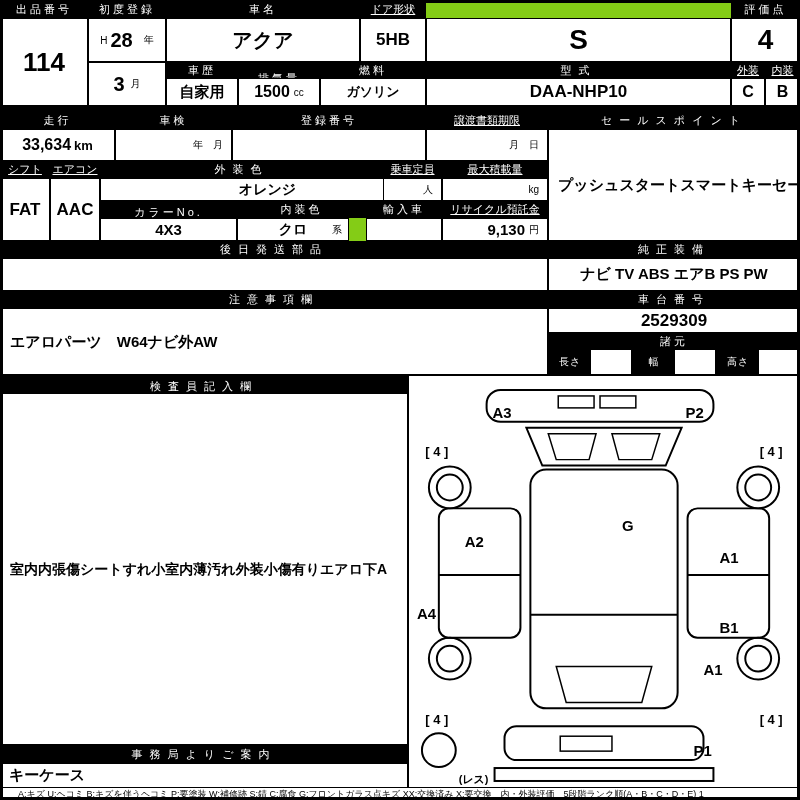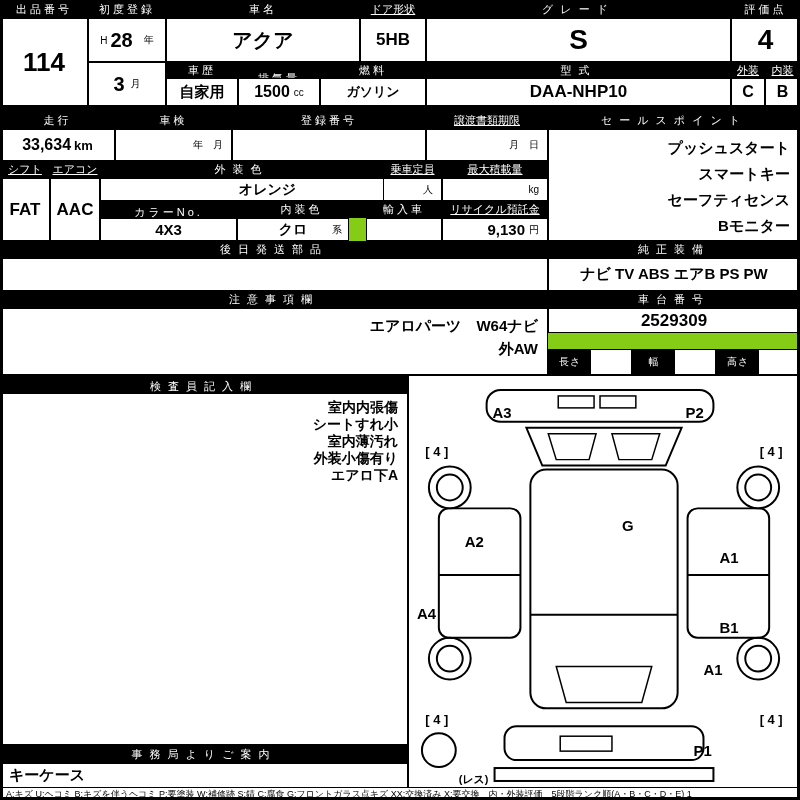--- a/index.html
+++ b/index.html
@@ -12,43 +12,42 @@
   .h.tight { letter-spacing:0;text-decoration:underline; }
   .h.wide { letter-spacing:7px; }
   .v { font-weight:bold; }
   .f28 { font-size:28px; } .f26 { font-size:26px; } .f20 { font-size:20px; }
   .f17 { font-size:17px; } .f16 { font-size:16px; } .f15 { font-size:15px; }
   .f14 { font-size:14px; } .f13 { font-size:13px; }
   .sm { font-size:10px; font-weight:normal; }
   .unit { font-size:10px; font-weight:normal; margin-left:4px; }
   .right { justify-content:flex-end; padding-right:8px; }
   .left { justify-content:flex-start; padding-left:8px; }
-  .col { flex-direction:column; align-items:flex-end; justify-content:flex-start; padding:5px 9px; }
+  .col { flex-direction:row; align-items:center; justify-content:flex-start; padding:5px 9px; }
   .bar { position:absolute; background:#000; }
   .list-line { font-size:15px; font-weight:bold; line-height:26px; }
   .note-line { font-size:15px; font-weight:bold; line-height:23px; }
   .insp-line { font-size:14px; font-weight:bold; line-height:17px; }
   .spec-label { background:#000; color:#fff; font-size:10px; height:100%; width:42px; display:flex; align-items:center; justify-content:center; letter-spacing:1px; }
-  .legend { position:absolute; font-size:9px; display:flex; align-items:center; padding-left:6px; white-space:nowrap; background:#fff; }
+  .legend { position:absolute; font-size:9px; display:flex; align-items:center; padding-left:18px; white-space:nowrap; background:#fff; }
   .rel { position:relative; }
   .abs-right { position:absolute; right:6px; top:50%; transform:translateY(-50%); font-size:10px; font-weight:normal; }
   svg text { font-family:"Liberation Sans","DejaVu Sans",sans-serif; font-size:15px; font-weight:bold; fill:#000; }
   svg text.ds { font-size:13px; }
   svg text.dxs { font-size:11px; }
 </style>
 </head>
 <body>
 
 <div id="sheet">
 
   <div class="h" style="left:0;top:0;width:88px;height:18px">出品番号</div>
   <div class="h" style="left:88px;top:0;width:78px;height:18px">初度登録</div>
   <div class="h" style="left:166px;top:0;width:194px;height:18px">車名</div>
   <div class="h tight" style="left:360px;top:0;width:66px;height:18px">ドア形状</div>
-  <div class="h wide" style="left:426px;top:0;width:305px;height:18px">グレード</div>
   <div class="h" style="left:731px;top:0;width:69px;height:18px">評価点</div>
 
   <div class="c v f26" style="left:0;top:18px;width:88px;height:88px">114</div>
   <div class="c" style="left:88px;top:18px;width:78px;height:44px;gap:3px">
     <span class="sm">H</span>
     <span class="v f20">28</span>
     <span class="sm" style="margin-left:8px">年</span>
   </div>
   <div class="c" style="left:88px;top:62px;width:78px;height:44px;gap:6px">
     <span class="v f20">3</span>
@@ -132,20 +131,21 @@
   <div class="c" style="left:0;top:258px;width:548px;height:33px"></div>
   <div class="c v f15" style="left:548px;top:258px;width:252px;height:33px">ナビ TV ABS エアB PS PW</div>
 
   <div class="h wide" style="left:0;top:291px;width:548px;height:17px">注意事項欄</div>
   <div class="h wide" style="left:548px;top:291px;width:252px;height:17px">車台番号</div>
   <div class="c col" style="left:0;top:308px;width:548px;height:67px">
     <div class="note-line">エアロパーツ　W64ナビ</div>
     <div class="note-line">外AW</div>
   </div>
   <div class="c v f17" style="left:548px;top:308px;width:252px;height:25px">2529309</div>
+  <div class="h" style="left:548px;top:333px;width:252px;height:16px">諸元</div>
   <div class="c left" style="left:548px;top:349px;width:84px;height:26px;padding-left:0">
     <div class="spec-label">長さ</div>
   </div>
   <div class="c left" style="left:632px;top:349px;width:84px;height:26px;padding-left:0">
     <div class="spec-label">幅</div>
   </div>
   <div class="c left" style="left:716px;top:349px;width:84px;height:26px;padding-left:0">
     <div class="spec-label">高さ</div>
   </div>
 

